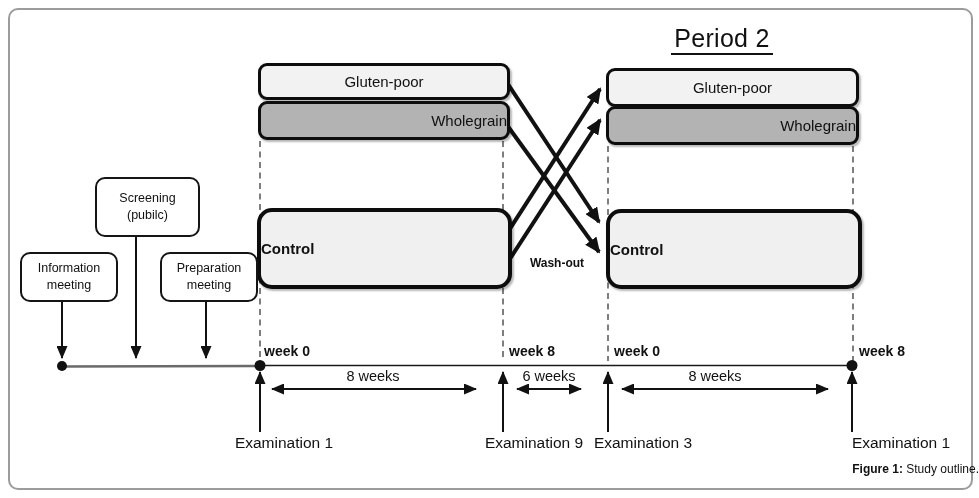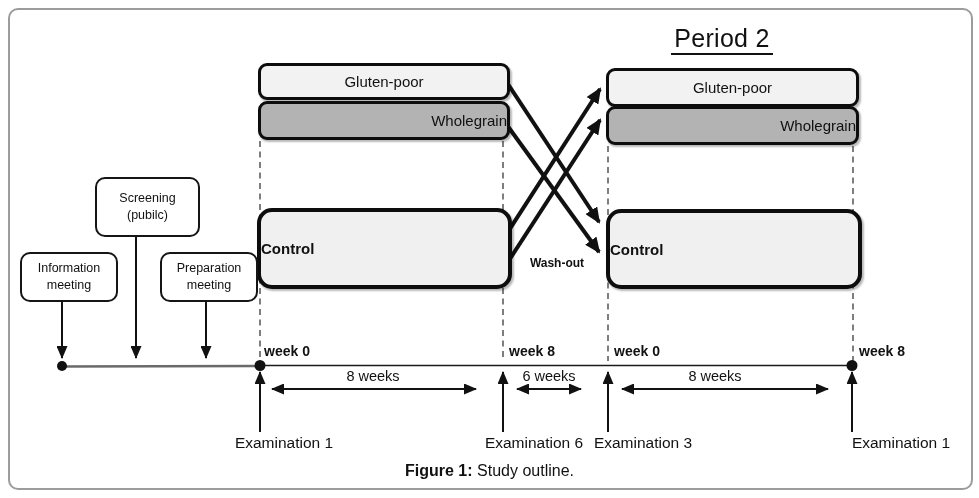--- a/index.html
+++ b/index.html
@@ -53,22 +53,22 @@
   .week-mark{position:absolute;top:343px;font-weight:bold;font-size:14px;z-index:2;}
   .wm1{left:264px;} .wm2{left:509px;} .wm3{left:614px;} .wm4{left:859px;}
 
   .duration{position:absolute;top:368px;font-size:14.5px;z-index:2;text-align:center;}
   .du1{left:303px;width:140px;} .du2{left:514px;width:70px;} .du3{left:645px;width:140px;}
 
   .exam{position:absolute;top:434px;font-size:15.5px;z-index:2;text-align:center;}
   .ex1{left:214px;width:140px;} .ex2{left:464px;width:140px;}
   .ex3{left:573px;width:140px;} .ex4{left:831px;width:140px;}
 
-  .caption{position:absolute;left:0;top:462px;width:979px;text-align:center;
-           font-size:16px;z-index:2;}
+  .caption{position:absolute;left:0;top:462px;width:979px;text-align:right;
+           font-size:12px;z-index:2;}
   .caption .cap-label{font-weight:bold;}
 </style>
 </head>
 <body>
 
 <div class="stage">
 
   <div class="frame"></div>
 
   <svg class="lines-svg" viewBox="0 0 979 498" xmlns="http://www.w3.org/2000/svg">
@@ -165,21 +165,21 @@
   <div class="week-mark wm1">week 0</div>
   <div class="week-mark wm2">week 8</div>
   <div class="week-mark wm3">week 0</div>
   <div class="week-mark wm4">week 8</div>
 
   <div class="duration du1">8 weeks</div>
   <div class="duration du2">6 weeks</div>
   <div class="duration du3">8 weeks</div>
 
   <div class="exam ex1">Examination 1</div>
-  <div class="exam ex2">Examination 6</div>
+  <div class="exam ex2">Examination 9</div>
   <div class="exam ex3">Examination 3</div>
   <div class="exam ex4">Examination 1</div>
 
   <div class="caption">
     <span class="cap-label">Figure 1:</span>
     <span>Study outline.</span>
   </div>
 
 </div>
 

